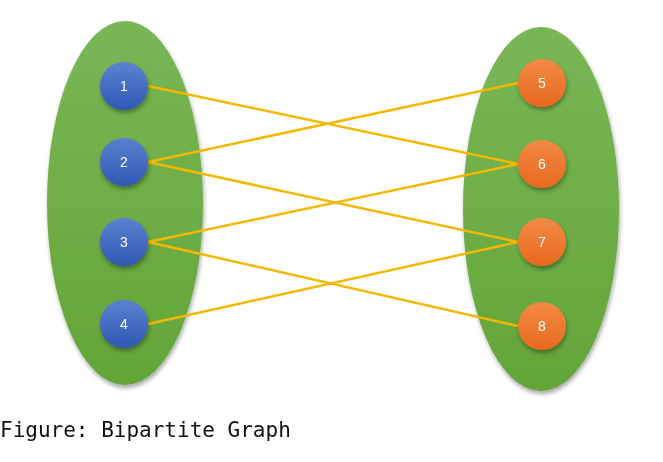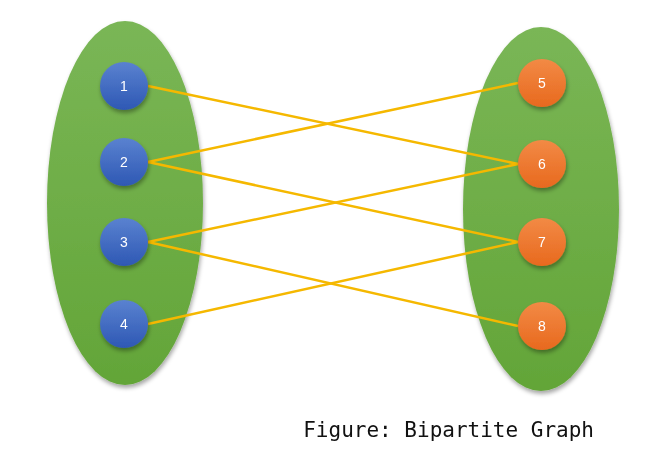--- a/index.html
+++ b/index.html
@@ -1,20 +1,20 @@
 <!DOCTYPE html>
 <html><head>
 <meta charset="utf-8">
 <style>
   html, body { margin: 0; padding: 0; background: #ffffff; }
   body { width: 663px; height: 462px; position: relative; overflow: hidden; }
   #graph { position: absolute; left: 0; top: 0; }
   .caption {
     position: absolute; left: 0; width: 594px; top: 418px;
-    text-align: right; font-family: "DejaVu Sans Mono", monospace;
+    text-align: left; font-family: "DejaVu Sans Mono", monospace;
     font-size: 21px; color: #111;
   }
   .node-label { font-family: "Liberation Sans", sans-serif; font-size: 14px; fill: #ffffff; }
 </style>
 </head>
 <body>
 
 <svg id="graph" width="663" height="462">
   <defs>
     <linearGradient id="gBlue" x1="0" y1="0" x2="0" y2="1">

